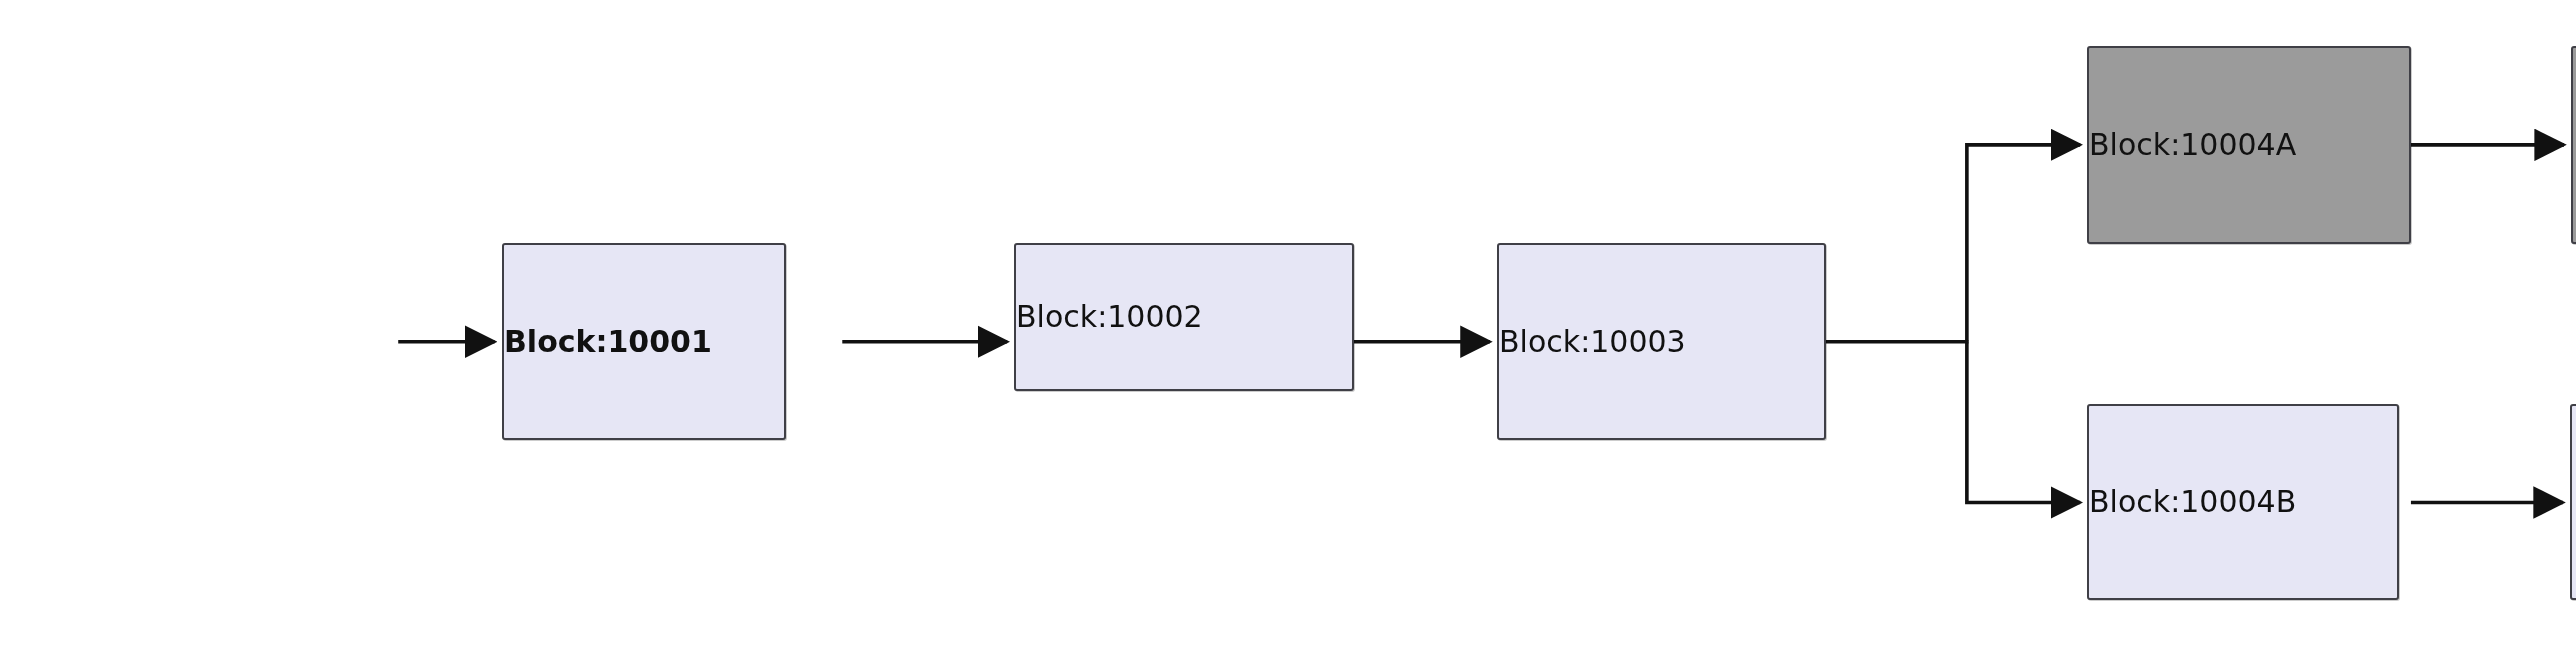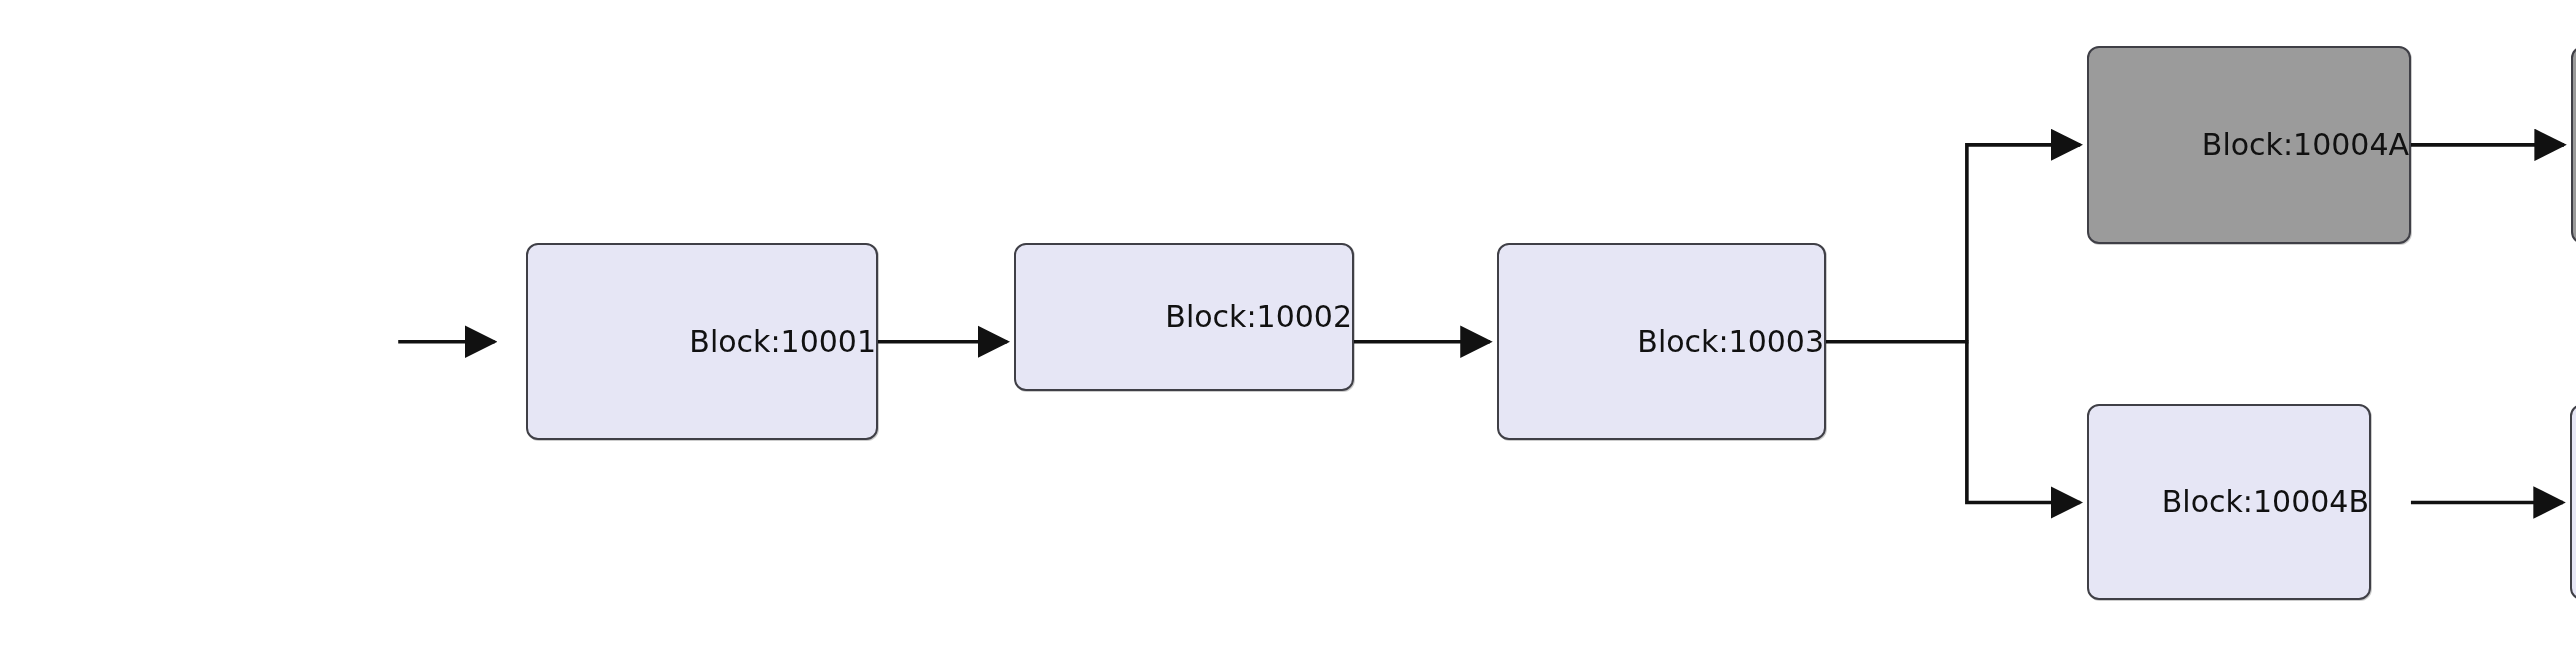--- a/index.html
+++ b/index.html
@@ -1,23 +1,23 @@
 <!DOCTYPE html>
 <html style="font-size:8.2px"><head>
 <meta charset="utf-8">
 <style>
   html,body{margin:0;padding:0;background:#ffffff;}
   body{width:3416px;height:653px;overflow:hidden;
        font-family:"DejaVu Sans","Liberation Sans",sans-serif;}
   #stage{position:relative;width:3416px;height:653px;background:#ffffff;}
   svg#edges{position:absolute;left:0;top:0;width:3416px;height:653px;}
   .node{position:absolute;box-sizing:border-box;
-        display:flex;align-items:center;justify-content:flex-end;
-        border:2.6px solid #3f3f46;border-radius:12px;
-        box-shadow:1px 1px 0 rgba(0,0,0,0.20);padding-left:11px;}
+        display:flex;align-items:center;justify-content:flex-start;
+        border:2.6px solid #3f3f46;border-radius:3px;
+        box-shadow:1px 1px 0 rgba(0,0,0,0.20);}
   .node .lbl{font-size:30px;color:#111111;letter-spacing:0px;
              white-space:nowrap;line-height:1;}
   .fill-main{background:#e6e6f5;}
   .fill-orphan{background:#9b9b9b;}
 </style>
 </head>
 <body>
 
 <div id="stage">
 
@@ -35,41 +35,41 @@
       <path d="M4680,281 L4977,281"></path>
       <path d="M4680,975 L4975,975"></path>
       <path d="M5660,975 L5962,975"></path>
       <path d="M3818,663 L3818,281 L4038,281"></path>
       <path d="M3818,663 L3818,975 L4038,975"></path>
     </g>
     <path d="M3543,663 L3821,663" stroke="#111111" stroke-width="7" fill="none"></path>
   </svg>
 
 
-  <div class="node fill-main" style="left:526px;top:243px;width:352px;height:197px;">
+  <div class="node fill-main" style="left:502px;top:243px;width:284px;height:197px;font-weight:bold;">
     <span class="lbl">Block:10001</span>
   </div>
 
   <div class="node fill-main" style="left:1014px;top:243px;width:340px;height:148px;">
     <span class="lbl">Block:10002</span>
   </div>
 
   <div class="node fill-main" style="left:1497px;top:243px;width:329px;height:197px;">
     <span class="lbl">Block:10003</span>
   </div>
 
   <div class="node fill-orphan" style="left:2087px;top:46px;width:324px;height:198px;">
     <span class="lbl">Block:10004A</span>
   </div>
 
   <div class="node fill-orphan" style="left:2571px;top:46px;width:348px;height:198px;">
     
   </div>
 
-  <div class="node fill-main" style="left:2087px;top:404px;width:284px;height:196px;">
+  <div class="node fill-main" style="left:2087px;top:404px;width:312px;height:196px;">
     <span class="lbl">Block:10004B</span>
   </div>
 
   <div class="node fill-main" style="left:2570px;top:404px;width:346px;height:196px;">
     
   </div>
 
 </div>
 
 

